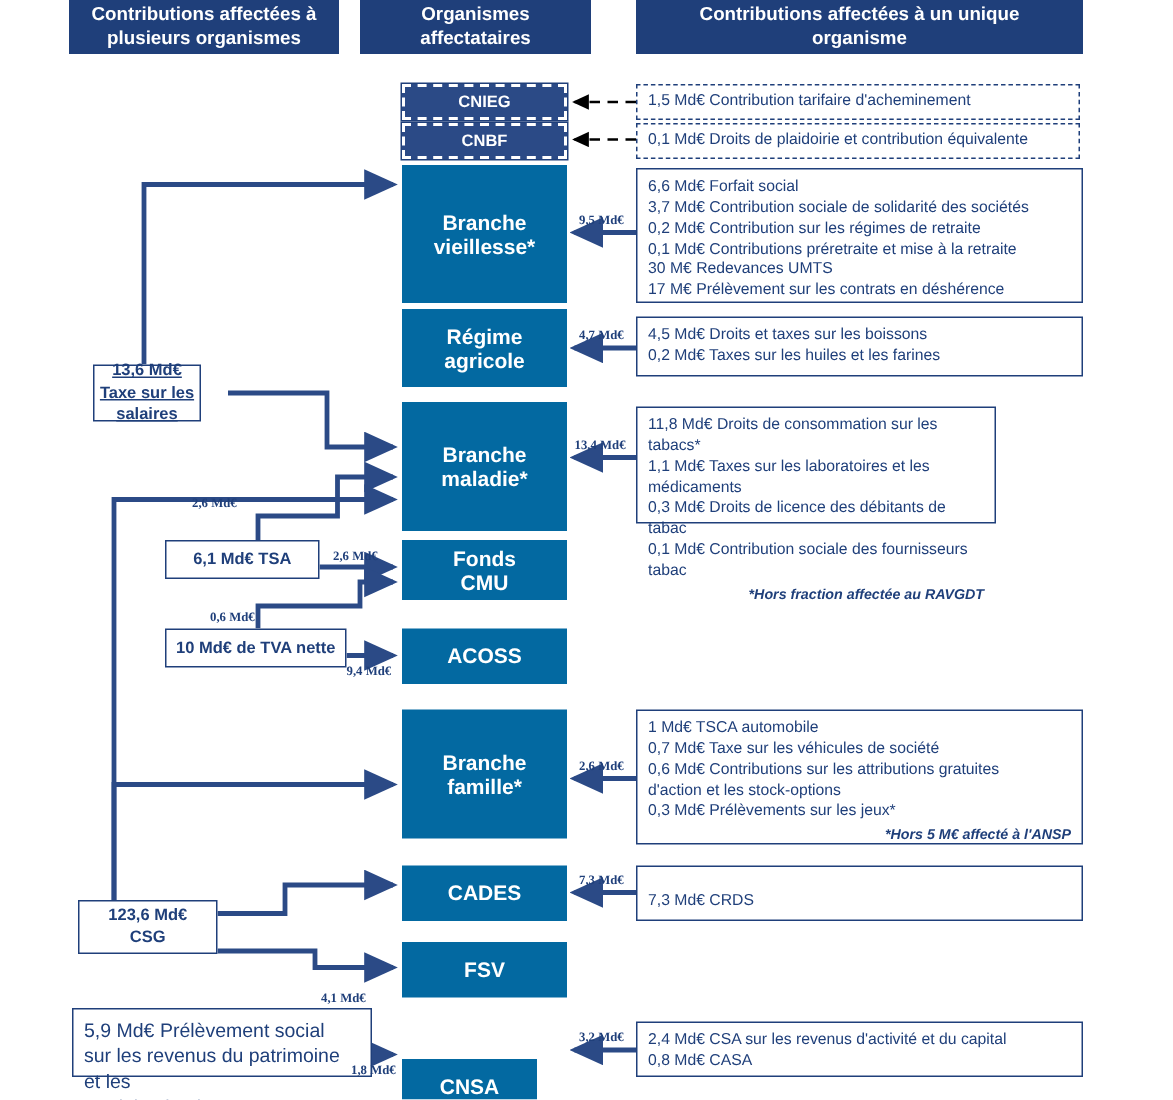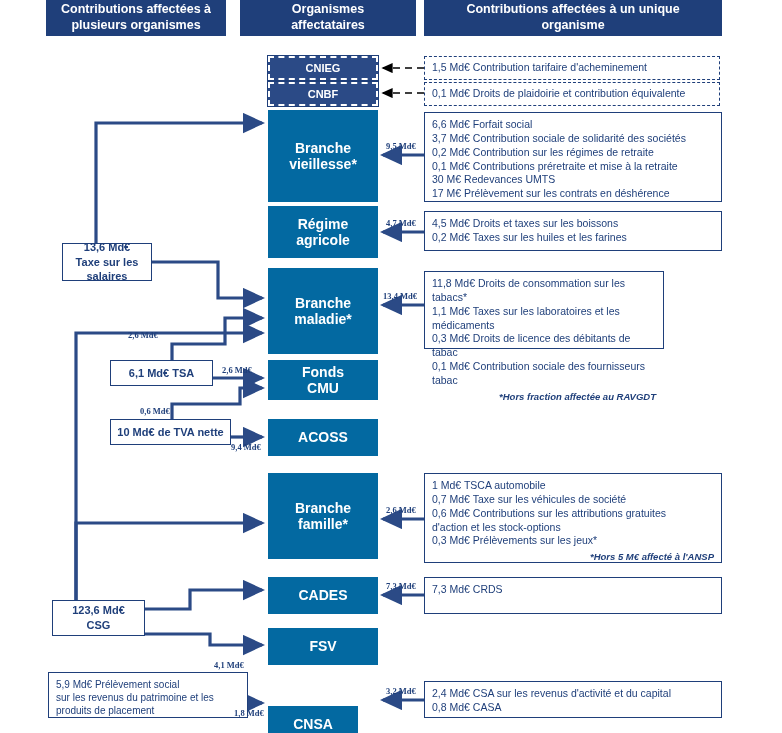--- a/index.html
+++ b/index.html
@@ -113,21 +113,21 @@
 
 <div id="canvas">
 
   <div class="hdr" style="left:46px; top:0px; width:180px; height:36px;">
     <div>
       <div>Contributions affectées à</div>
       <div>plusieurs organismes</div>
     </div>
   </div>
 
-  <div class="hdr" style="left:240px; top:0px; width:176px; height:36px;">
+  <div class="hdr" style="left:240px; top:0px; width:154px; height:36px;">
     <div>
       <div>Organismes</div>
       <div>affectataires</div>
     </div>
   </div>
 
   <div class="hdr" style="left:424px; top:0px; width:298px; height:36px;">
     <div>
       <div>Contributions affectées à un unique</div>
       <div>organisme</div>
@@ -222,40 +222,40 @@
   </div>
 
   <div class="orgbox" style="left:268px; top:628px; width:110px; height:37px;">
     <div>FSV</div>
   </div>
 
   <div class="orgbox" style="left:268px; top:665px; width:90px; height:37px;margin-top:41px;">
     <div>CNSA</div>
   </div>
 
-  <div class="wbox center" style="left:62px; top:243px; width:90px; height:38px;">
+  <div class="wbox center" style="left:62px; top:243px; width:72px; height:38px;text-decoration:underline;">
     <div class="ln">13,6 Md€</div>
     <div class="ln">Taxe sur les</div>
     <div class="ln">salaires</div>
   </div>
 
   <div class="wbox center" style="left:110px; top:360px; width:103px; height:26px;justify-content:center;">
     <div class="ln">6,1 Md€ TSA</div>
   </div>
 
   <div class="wbox center" style="left:110px; top:419px; width:121px; height:26px;">
     <div class="ln">10 Md€ de TVA nette</div>
   </div>
 
   <div class="wbox center" style="left:52px; top:600px; width:93px; height:36px;">
     <div class="ln">123,6 Md€</div>
     <div class="ln">CSG</div>
   </div>
 
-  <div class="wbox" style="left:48px; top:672px; width:200px; height:46px; font-size:10px;">
+  <div class="wbox" style="left:48px; top:672px; width:200px; height:46px; font-size:13px;">
     <div>5,9 Md€ Prélèvement social</div>
     <div>sur les revenus du patrimoine et les</div>
     <div>produits de placement</div>
   </div>
 
   <div class="wbox dashed" style="left:424px; top:56px; width:296px; height:24px; display:flex; align-items:center;">
     <div>1,5 Md€ Contribution tarifaire d'acheminement</div>
   </div>
 
   <div class="wbox dashed" style="left:424px; top:82px; width:296px; height:24px; display:flex; align-items:center;">
@@ -286,21 +286,21 @@
 
   <div class="wbox" style="left:424px; top:473px; width:298px; height:90px;">
     <div>1 Md€ TSCA automobile</div>
     <div>0,7 Md€ Taxe sur les véhicules de société</div>
     <div>0,6 Md€ Contributions sur les attributions gratuites</div>
     <div>d'action et les stock-options</div>
     <div>0,3 Md€ Prélèvements sur les jeux*</div>
     <div class="note">*Hors 5 M€ affecté à l'ANSP</div>
   </div>
 
-  <div class="wbox" style="left:424px; top:577px; width:298px; height:37px; display:flex; align-items:flex-start;">
+  <div class="wbox" style="left:424px; top:577px; width:298px; height:37px; display:flex; align-items:flex-end;">
     <div>7,3 Md€ CRDS</div>
   </div>
 
   <div class="wbox" style="left:424px; top:681px; width:298px; height:37px;">
     <div>2,4 Md€ CSA sur les revenus d'activité et du capital</div>
     <div>0,8 Md€ CASA</div>
   </div>
 
   <div class="amt" style="left:386px; top:141px;">9,5 Md€</div>
   <div class="amt" style="left:386px; top:218px;">4,7 Md€</div>

